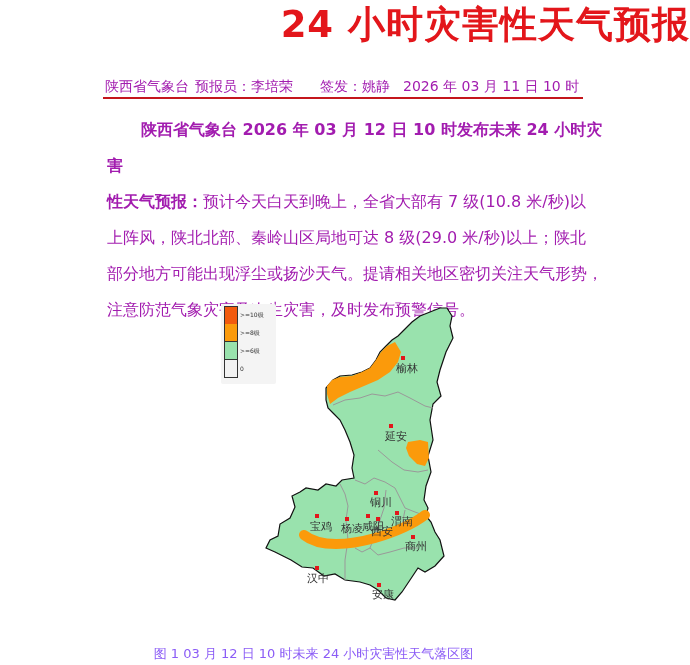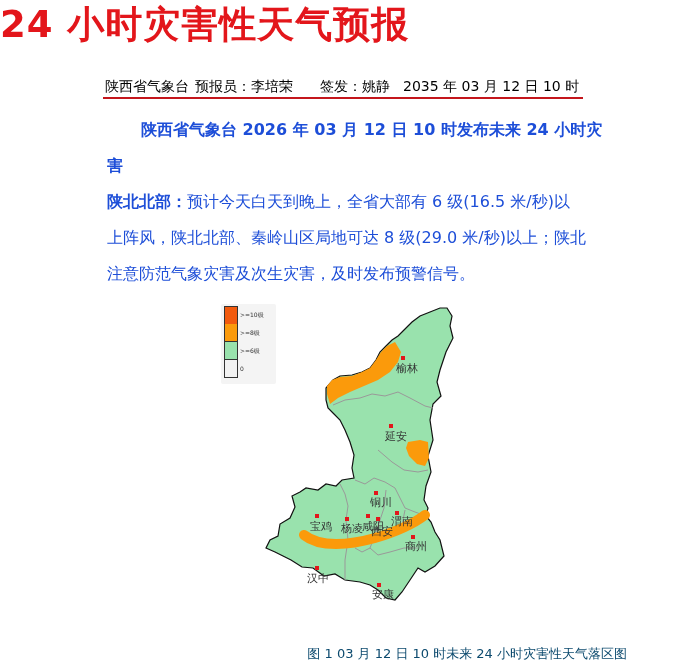--- a/index.html
+++ b/index.html
@@ -1,57 +1,58 @@
 <!DOCTYPE html>
 <html><head>
 <meta charset="utf-8">
 <style>
   html, body { margin: 0; padding: 0; background: #ffffff; }
   body { width: 690px; height: 665px; position: relative; overflow: hidden;
          font-family: "DejaVu Sans", "Liberation Sans", sans-serif; color: #111; }
-  .title { position: absolute; left: 0; top: 2px; width: 690px; text-align: left;
+  .title { position: absolute; left: 0; top: 2px; width: 690px; text-align: right;
            color: #e3161b; font-size: 37px; font-weight: bold; letter-spacing: 1px;
            font-family: "DejaVu Sans", sans-serif; line-height: 46px; }
   .meta { position: absolute; left: 105px; top: 77px; width: 478px; height: 20px;
-          font-size: 14px; line-height: 18px; color: #000000; white-space: nowrap; }
+          font-size: 14px; line-height: 18px; color: #a21caf; white-space: nowrap; }
   .meta span { position: absolute; top: 0; }
   .rule { position: absolute; left: 103px; top: 97px; width: 480px; height: 2px; background: #c4161c; }
   .para { position: absolute; left: 107px; top: 112px; width: 502px;
-          font-size: 16px; line-height: 36px; color: #1d4ed8; }
+          font-size: 16px; line-height: 36px; color: #a21caf; }
   .para p { margin: 0; }
   .para .indent { text-indent: 34px; }
   .para .bold { font-weight: bold; }
   .legend { position: absolute; left: 221px; top: 304px; width: 55px; height: 80px;
             background: #f4f4f4; border-radius: 2px; }
   .legend .sw { position: absolute; left: 3px; width: 12px; height: 17px;
                 border-bottom: 1px solid #333; border-left: 1px solid #333; border-right: 1px solid #333; }
   .legend .sw.first { border-top: 1px solid #333; }
   .legend .lbl { position: absolute; left: 19px; font-size: 6px; color: #333; line-height: 17px; }
   .map { position: absolute; left: 255px; top: 300px; }
   .city-label { font-size: 11px; fill: #333; font-family: "DejaVu Sans", sans-serif; }
-  .caption { position: absolute; left: 0; top: 646px; width: 627px; text-align: right;
-             font-size: 13px; color: #0c4a6e; line-height: 16px; }
+  .caption { position: absolute; left: 0; top: 646px; width: 627px; text-align: center;
+             font-size: 13px; color: #8b5cf6; line-height: 16px; }
 </style>
 </head>
 <body>
 
 <div class="title">24 小时灾害性天气预报</div>
 
 <div class="meta">
   <span style="left:0">陕西省气象台</span>
   <span style="left:90px">预报员：李培荣</span>
   <span style="left:215px">签发：姚静</span>
-  <span style="left:298px">2035 年 03 月 12 日 10 时</span>
+  <span style="left:298px">2026 年 03 月 11 日 10 时</span>
 </div>
 <div class="rule"></div>
 
 <div class="para">
   <p class="indent bold">陕西省气象台 2026 年 03 月 12 日 10 时发布未来 24 小时灾害</p>
-  <p><span class="bold">陕北北部：</span><span>预计今天白天到晚上，全省大部有 6 级(16.5 米/秒)以</span></p>
+  <p><span class="bold">性天气预报：</span><span>预计今天白天到晚上，全省大部有 7 级(10.8 米/秒)以</span></p>
   <p>上阵风，陕北北部、秦岭山区局地可达 8 级(29.0 米/秒)以上；陕北</p>
+  <p>部分地方可能出现浮尘或扬沙天气。提请相关地区密切关注天气形势，</p>
   <p>注意防范气象灾害及次生灾害，及时发布预警信号。</p>
 </div>
 
 <div class="legend">
   <div class="sw first" style="top:2px;background:#f25a0e"></div>
   <div class="lbl" style="top:2px">&gt;=10级</div>
   <div class="sw" style="top:20px;background:#fb9a0b"></div>
   <div class="lbl" style="top:20px">&gt;=8级</div>
   <div class="sw" style="top:38px;background:#99e2ad"></div>
   <div class="lbl" style="top:38px">&gt;=6级</div>

